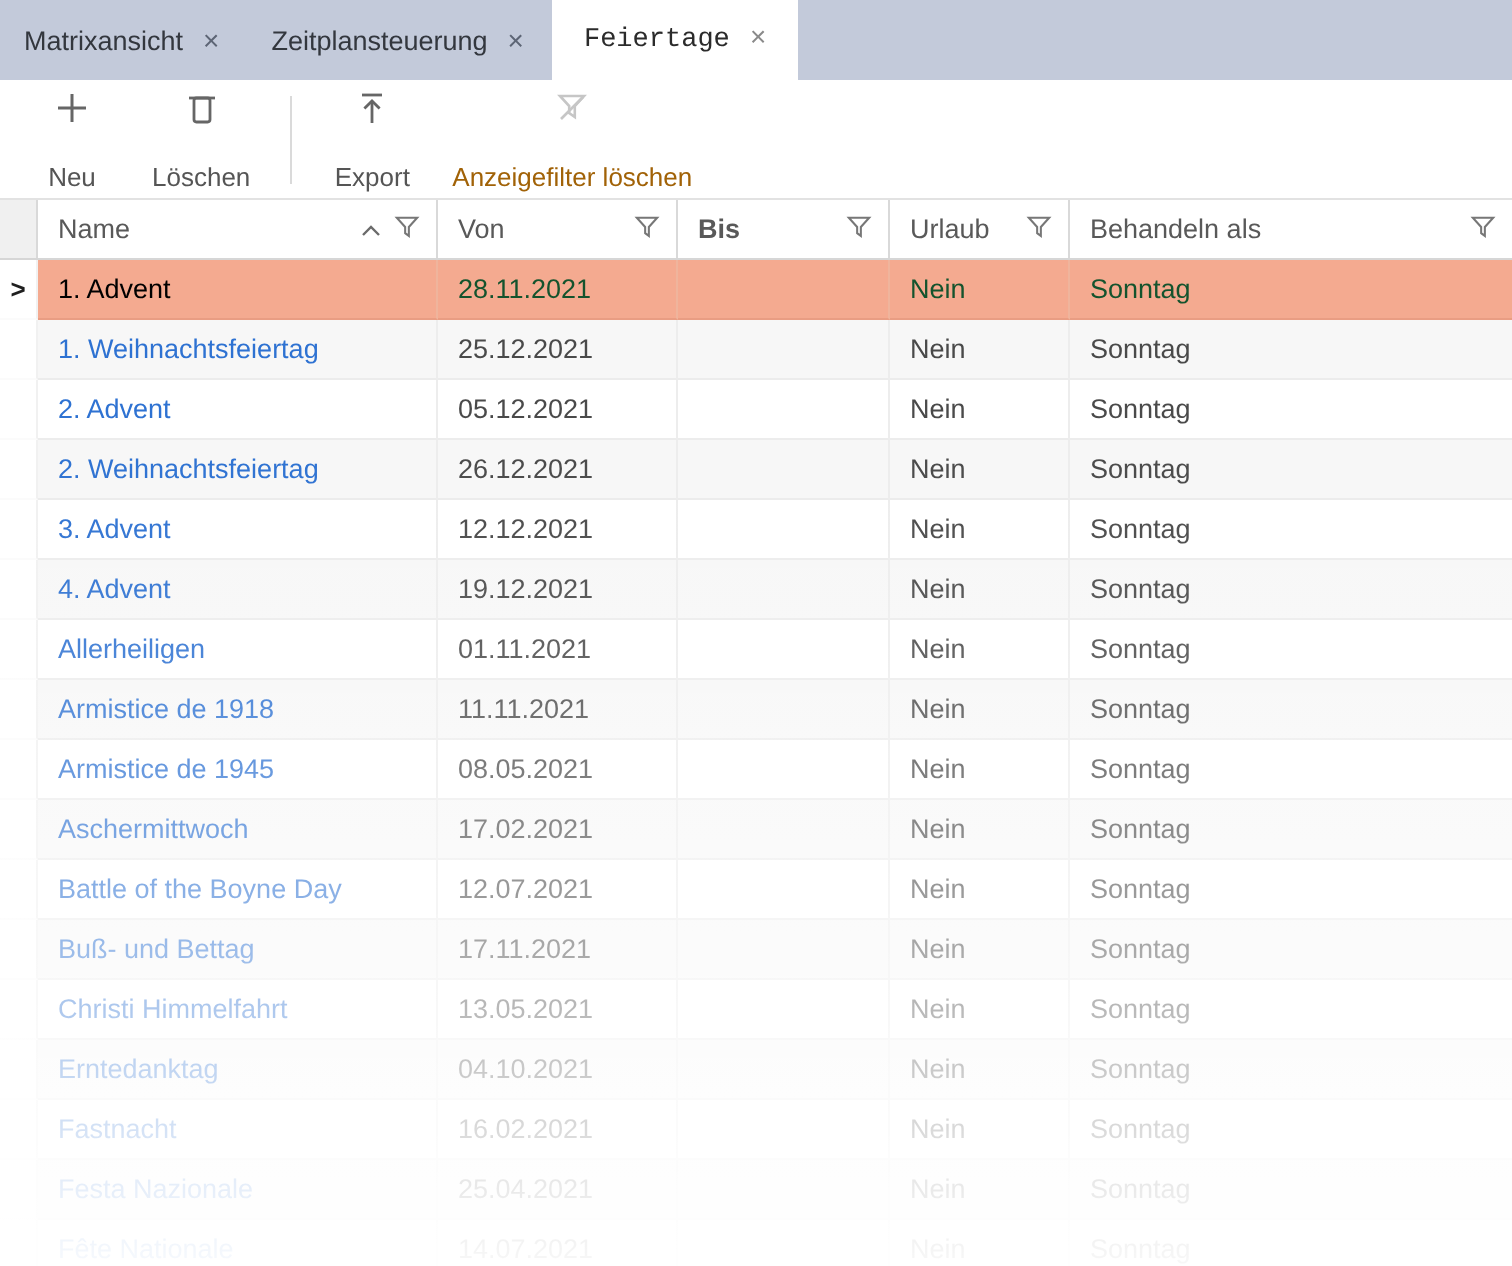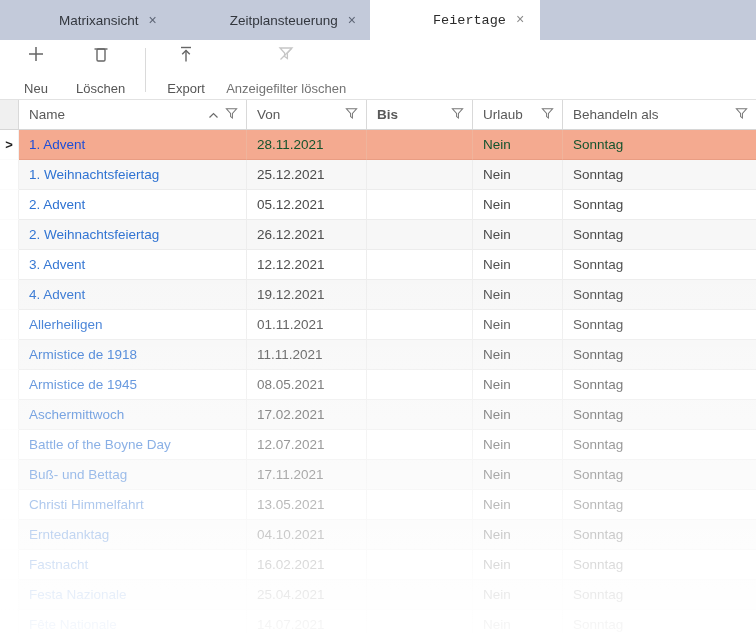--- a/index.html
+++ b/index.html
@@ -6,52 +6,52 @@
   body{
     width:756px;height:633px;overflow:hidden;background:#fff;
     font-family:"Liberation Sans", sans-serif;
     -webkit-font-smoothing:antialiased;
   }
   .app{width:756px;height:633px;position:relative;overflow:hidden;}
 
   
   .tabbar{height:40px;background:#c3cada;display:flex;align-items:stretch;}
   .tab{display:flex;align-items:center;padding:0 14px 0 12px;font-size:13.5px;color:#33373e;cursor:default;}
-  .tab .tab-label{white-space:nowrap;margin-left:47px;}
+  .tab .tab-label{white-space:nowrap;}
   .tab .close{margin-left:10px;color:#5d6575;font-size:14px;line-height:1;}
   .tab.active{background:#ffffff;color:#2b2b2b;padding:0 16px;font-family:Liberation Mono, monospace;}
   .tab.active .close{color:#8a8a8a;}
 
   
   .toolbar{height:60px;background:#fff;display:flex;align-items:center;padding-left:6px;border-bottom:1px solid #e2e2e2;box-sizing:border-box;}
   .tool{display:flex;flex-direction:column;align-items:center;justify-content:center;padding:2px 10px;color:#555;font-size:13px;gap:17px;min-width:40px;}
   .tool .ticon{height:20px;display:flex;align-items:center;}
-  .tool.disabled{color:#737373;}
+  .tool.disabled{color:#a16207;}
   .tsep{width:1px;height:44px;background:#dadada;margin:0 10px;}
 
   
   .grid{position:relative;height:533px;background:#fff;}
   .ghead{display:flex;height:30px;box-sizing:border-box;border-bottom:1px solid #d6d6d6;background:#fff;}
   .gh{display:flex;align-items:center;box-sizing:border-box;border-right:1px solid #d9d9d9;padding:0 8px 0 10px;font-size:13.5px;color:#595959;gap:6px;}
   .gh .sp{flex:1;}
   .gh-ind{width:19px;background:#f0f0f0;border-right:1px solid #d9d9d9;box-sizing:border-box;}
-  .w-name{width:228px;}
+  .w-name{width:200px;}
   .w-von{width:120px;}
   .w-bis{width:106px;font-weight:bold;}
   .w-url{width:90px;}
   .w-beh{flex:1;border-right:none !important;gap:20px;}
 
   .gbody{height:503px;overflow:hidden;}
   .row{display:flex;height:30px;box-sizing:border-box;}
   .cell{box-sizing:border-box;border-right:1px solid #ededed;border-bottom:1px solid #ececec;display:flex;align-items:center;padding:0 8px 0 10px;font-size:13.5px;color:#4a4a4a;white-space:nowrap;overflow:hidden;background:#fff;}
   .cell.ind{width:19px;padding:0;justify-content:center;background:#fff;border-right:1px solid #f1f1f1;border-bottom:1px solid #fbfbfb;color:#1f1f1f;font-size:13px;font-weight:700;}
   .row:nth-child(even) .cell:not(.ind){background:#f7f7f7;}
   .cell.name{color:#2e72d2;}
   .row.selected .cell:not(.ind){background:#f4aa90;color:#14532d;border-right-color:#efb49c;border-bottom-color:#e99d83;}
-  .row.selected .cell.name{color:#1d4ed8;}
+  .row.selected .cell.name{color:#000000;}
 
   
   .fade{
     position:absolute;left:0;top:120px;width:756px;height:413px;
     pointer-events:none;z-index:5;
     background:linear-gradient(to bottom,
       rgba(255,255,255,0) 0%,
       rgba(255,255,255,0.05) 14%,
       rgba(255,255,255,0.16) 28%,
       rgba(255,255,255,0.32) 44%,

